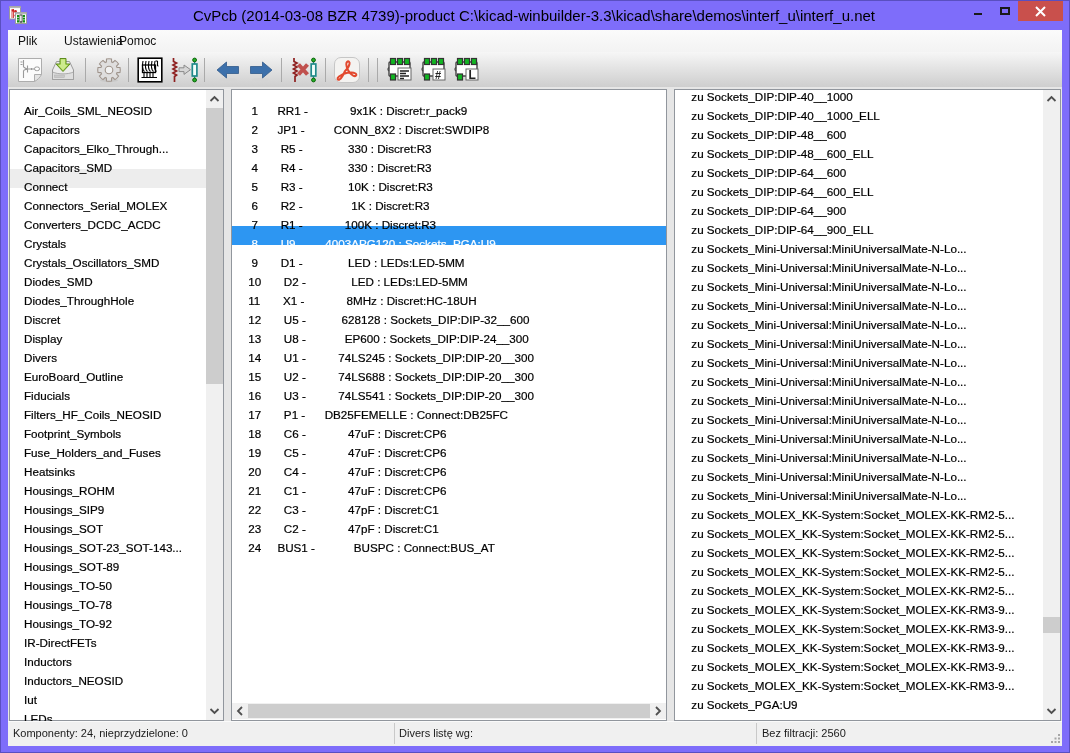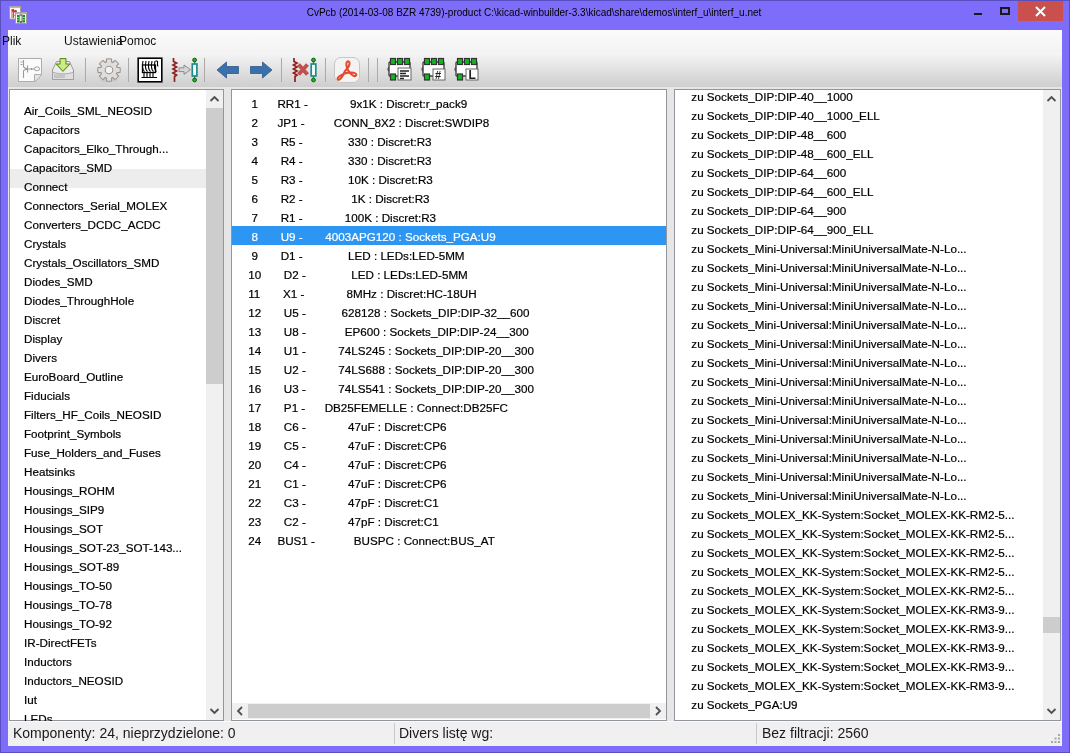--- a/index.html
+++ b/index.html
@@ -1,28 +1,28 @@
 <!DOCTYPE html>
 <html><head><meta charset="utf-8"><style>
 html,body{margin:0;padding:0}
 #win{position:relative;width:1070px;height:753px;background:#7e6dfa;font-family:"Liberation Sans",sans-serif;overflow:hidden}
 #outline{position:absolute;left:0;top:0;width:1068px;height:751px;border:1px solid #5a4fc0;pointer-events:none;z-index:50}
 .abs{position:absolute}
 pre{margin:8px;font-family:Liberation Sans, sans-serif;font-size:11.665px;line-height:19px;white-space:pre;color:#000;-webkit-text-stroke:0.2px currentColor}
-#title{position:absolute;left:-1px;top:7px;width:1070px;text-align:center;font-size:10px;color:#000}
+#title{position:absolute;left:-1px;top:7px;width:1070px;text-align:center;font-size:15px;color:#000}
 #closebtn{position:absolute;left:1018px;top:1px;width:45px;height:20px;background:#c9504c}
 .menu{position:absolute;top:30px;height:22px;line-height:22px;font-size:12px;color:#111}
 #menubar{position:absolute;left:8px;top:30px;width:1054px;height:22px;background:linear-gradient(#fbfbfb,#f3f3f3)}
 #toolbar{position:absolute;left:8px;top:52px;width:1054px;height:35px;background:linear-gradient(#f6f6f6,#cecece);border-bottom:1px solid #bdbdbd}
 .tsep{position:absolute;top:58px;width:1px;height:24px;background:#aaa}
 #content{position:absolute;left:8px;top:87px;width:1054px;height:635px;background:#e6e6e6}
 .pane{position:absolute;background:#fff;border:1px solid #91969d}
 .sb{position:absolute;background:#f0f0f0}
 .thumb{position:absolute;background:#cdcdcd}
-.statustext{position:absolute;top:721px;height:23px;line-height:24px;font-size:14px;color:#1a1a1a}
+.statustext{position:absolute;top:721px;height:23px;line-height:24px;font-size:11px;color:#1a1a1a}
 .ssep{position:absolute;top:723px;width:1px;height:21px;background:#c9c9c9}
 </style></head><body>
 <div id="win">
 
   <svg class="abs" style="left:9px;top:5px" width="18" height="19" viewBox="0 0 18 19">
     <rect x="0.5" y="1.5" width="11" height="12.5" fill="#fdfdfd" stroke="#9a9a9a"></rect>
     <rect x="0.5" y="1.5" width="11" height="1.6" fill="#b5b5b5" stroke="none"></rect>
     <path d="M3 4 V13 M4.5 4 V13" stroke="#cc3333" stroke-width="0.9" fill="none"></path>
     <circle cx="4" cy="5.5" r="1.2" fill="#cc2222"></circle>
       <circle cx="6.5" cy="6.5" r="1.4" fill="#cc2222"></circle>
@@ -43,21 +43,21 @@
     <rect x="11.1" y="10.4" width="1.6" height="6" fill="#fff"></rect>
   </svg>
   <div id="title">CvPcb (2014-03-08 BZR 4739)-product C:\kicad-winbuilder-3.3\kicad\share\demos\interf_u\interf_u.net</div>
   <div class="abs" style="left:974px;top:12.5px;width:7.5px;height:2.5px;background:#1a1a1a"></div>
   <div class="abs" style="left:1000px;top:7px;width:6px;height:4px;border:2px solid #1a1a1a"></div>
   <div id="closebtn"><svg width="45" height="20">
         <path d="M18 6 L27 15 M27 6 L18 15" stroke="#fff" stroke-width="2"></path>
       </svg></div>
 
   <div id="menubar"></div>
-  <div class="menu" style="left:2px">Plik</div>
+  <div class="menu" style="left:18px">Plik</div>
   <div class="menu" style="left:64px">Ustawienia</div>
   <div class="menu" style="left:119px">Pomoc</div>
 
   <div id="toolbar"></div>
 
   <svg class="abs" style="left:17px;top:57px" width="26" height="26" viewBox="0 0 26 26">
     <path d="M1.5 1.5 H24.5 V17.5 L17.5 24.5 H1.5 Z" fill="#fbfbfb" stroke="#adadad"></path>
     <path d="M24.5 17.5 L17.5 17.5 L17.5 24.5 C20 23.5 23.5 20 24.5 17.5 Z" fill="#e4e4e4" stroke="#adadad"></path>
     <path d="M6.5 3 V10 M6.5 13.5 V21 M3.5 5 H5.5 M3.5 7.5 H5.5 M6.5 10 L10.5 12.5 M6.5 13.5 L10.5 11.5 M10.5 8.5 V15.5 M10.5 12 H14.5 M14.5 11 V13" stroke="#9a9a9a" stroke-width="1.1" fill="none"></path>
     <path d="M14.5 12 H17.5" stroke="#9a9a9a" stroke-width="1.1"></path>
@@ -197,21 +197,21 @@
   <div class="thumb" style="left:206px;top:108px;width:17px;height:276px"></div>
   <svg class="abs" style="left:206px;top:90px" width="17" height="18">
       <path d="M4.5 11 L8.5 7 L12.5 11" stroke="#505050" stroke-width="1.8" fill="none"></path>
     </svg>
   <svg class="abs" style="left:206px;top:702px" width="17" height="18">
       <path d="M4.5 7 L8.5 11 L12.5 7" stroke="#505050" stroke-width="1.8" fill="none"></path>
     </svg>
 
   <div class="pane" style="left:231px;top:89px;width:434px;height:630px"></div>
   <div class="abs" style="left:232px;top:226px;width:434px;height:19px;background:#2d96f2"></div>
-  <pre class="abs" style="left:237px;top:86px">  1      RR1 -             9x1K : Discret:r_pack9
+  <pre class="abs" style="left:237px;top:93px">  1      RR1 -             9x1K : Discret:r_pack9
   2      JP1 -         CONN_8X2 : Discret:SWDIP8
   3       R5 -              330 : Discret:R3
   4       R4 -              330 : Discret:R3
   5       R3 -              10K : Discret:R3
   6       R2 -               1K : Discret:R3
   7       R1 -             100K : Discret:R3
 <span style="color:#fff">  8       U9 -       4003APG120 : Sockets_PGA:U9</span>
   9       D1 -              LED : LEDs:LED-5MM
  10       D2 -              LED : LEDs:LED-5MM
  11       X1 -             8MHz : Discret:HC-18UH

